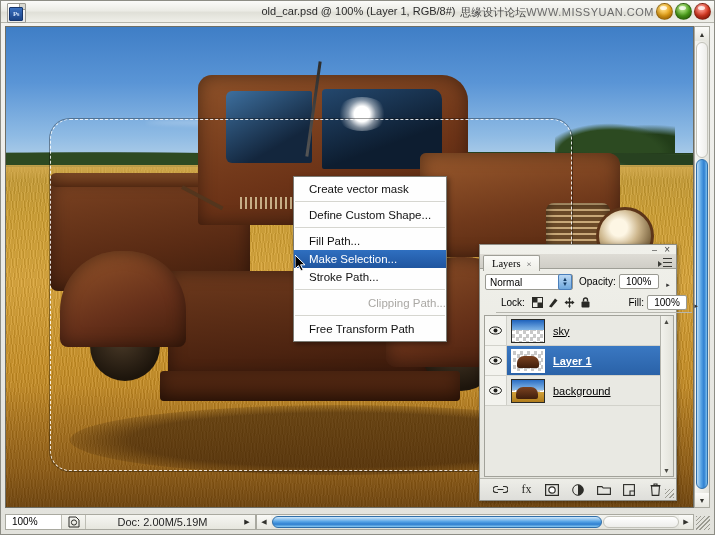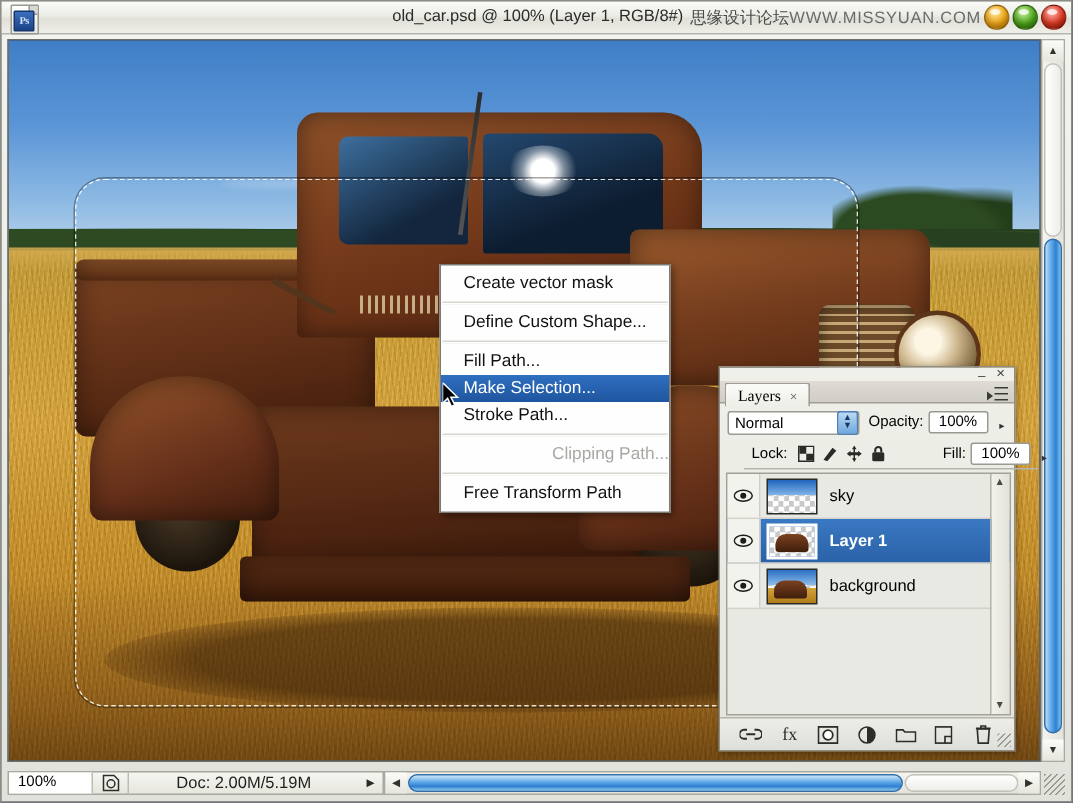--- a/index.html
+++ b/index.html
@@ -207,21 +207,21 @@
     background:repeating-conic-gradient(#ffffff 0 25%,#c9c9c9 0 50%) 0 0/7px 7px;position:relative;overflow:hidden;}
   .lyr.active .thumb{border:2px solid #fff;}
   .th-sky{position:absolute;left:0;top:0;width:100%;height:48%;
     background:linear-gradient(#1f63bd,#7fb4e6);}
   .th-car{position:absolute;left:4px;bottom:3px;width:22px;height:12px;border-radius:7px 7px 2px 2px;
     background:linear-gradient(#7b4220,#3f1e0c);}
   .th-ground{position:absolute;left:0;bottom:0;width:100%;height:42%;
     background:linear-gradient(#d2a23a,#b07c1c);}
   .th-bgsky{position:absolute;left:0;top:0;width:100%;height:46%;
     background:linear-gradient(#2a6ec4,#8cbce8);}
-  .lname{margin-left:8px;font-size:11px;}
+  .lname{margin-left:8px;font-size:11px;text-decoration:underline;}
   .lyr.active .lname{font-weight:bold;}
   .lp-scroll{position:absolute;right:0;top:0;width:13px;height:100%;
     background:linear-gradient(90deg,#f2f2ec,#e2e2da);border-left:1px solid #b4b4ac;box-sizing:border-box;}
   .lp-scroll .a{position:absolute;left:2px;font-size:7px;color:#4a4a44;}
 
   .lp-bottom{position:absolute;left:0;bottom:0;width:100%;height:22px;
     background:linear-gradient(#eeeee8,#dededa);border-top:1px solid #b6b6ae;box-sizing:border-box;
     display:flex;align-items:center;justify-content:space-around;padding:0 8px;}
   .bico{width:16px;height:14px;display:flex;align-items:center;justify-content:center;font-size:10px;color:#2c2c28;}
   .lp-grip{position:absolute;right:2px;bottom:2px;width:9px;height:9px;

